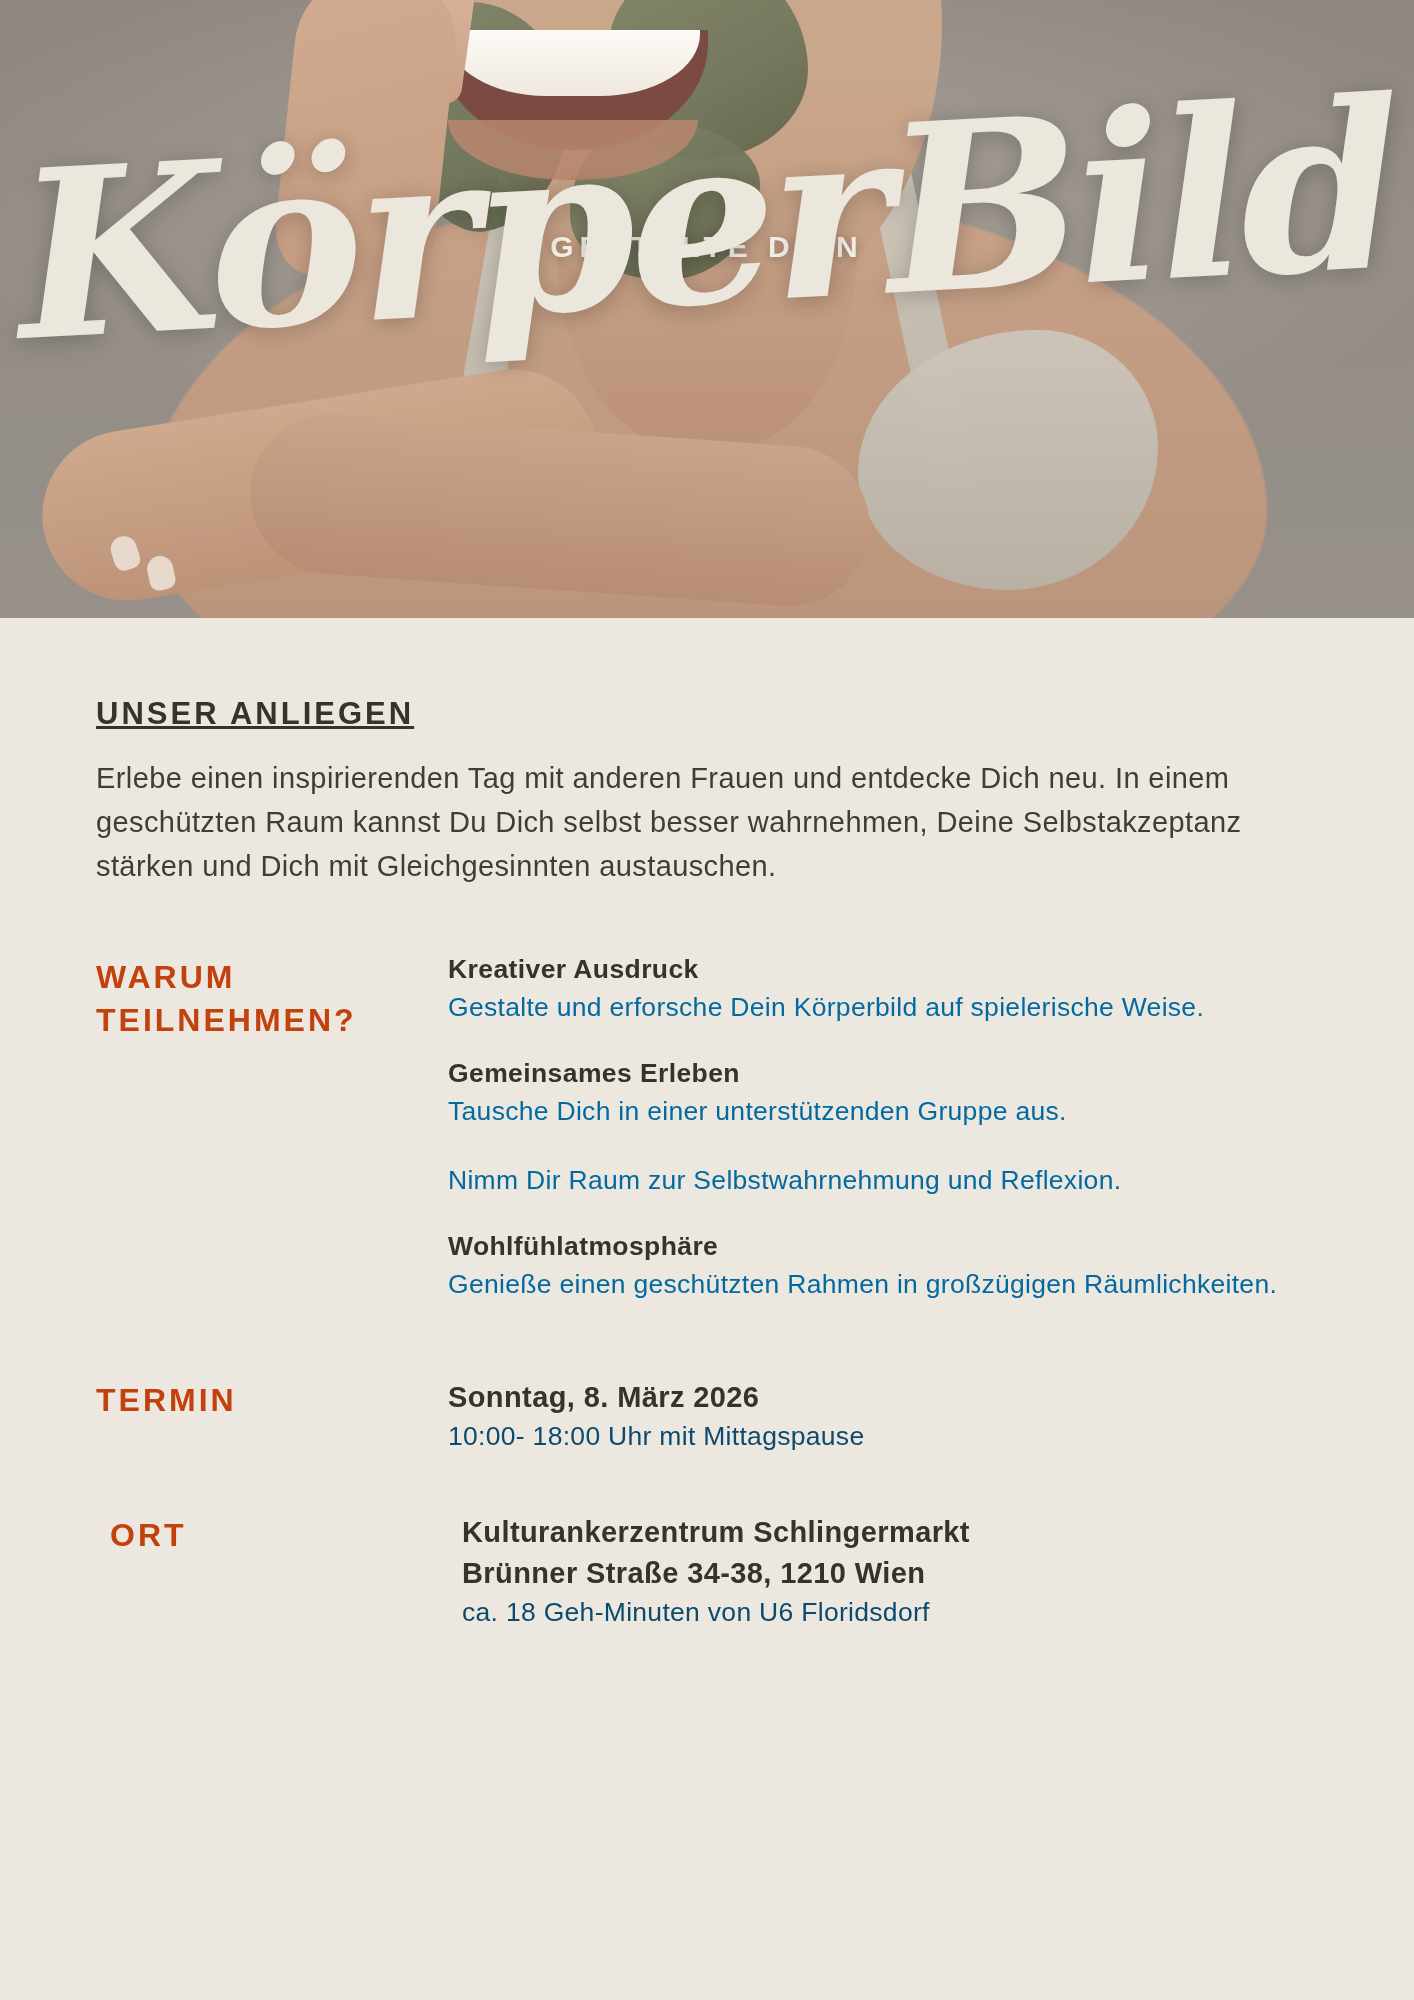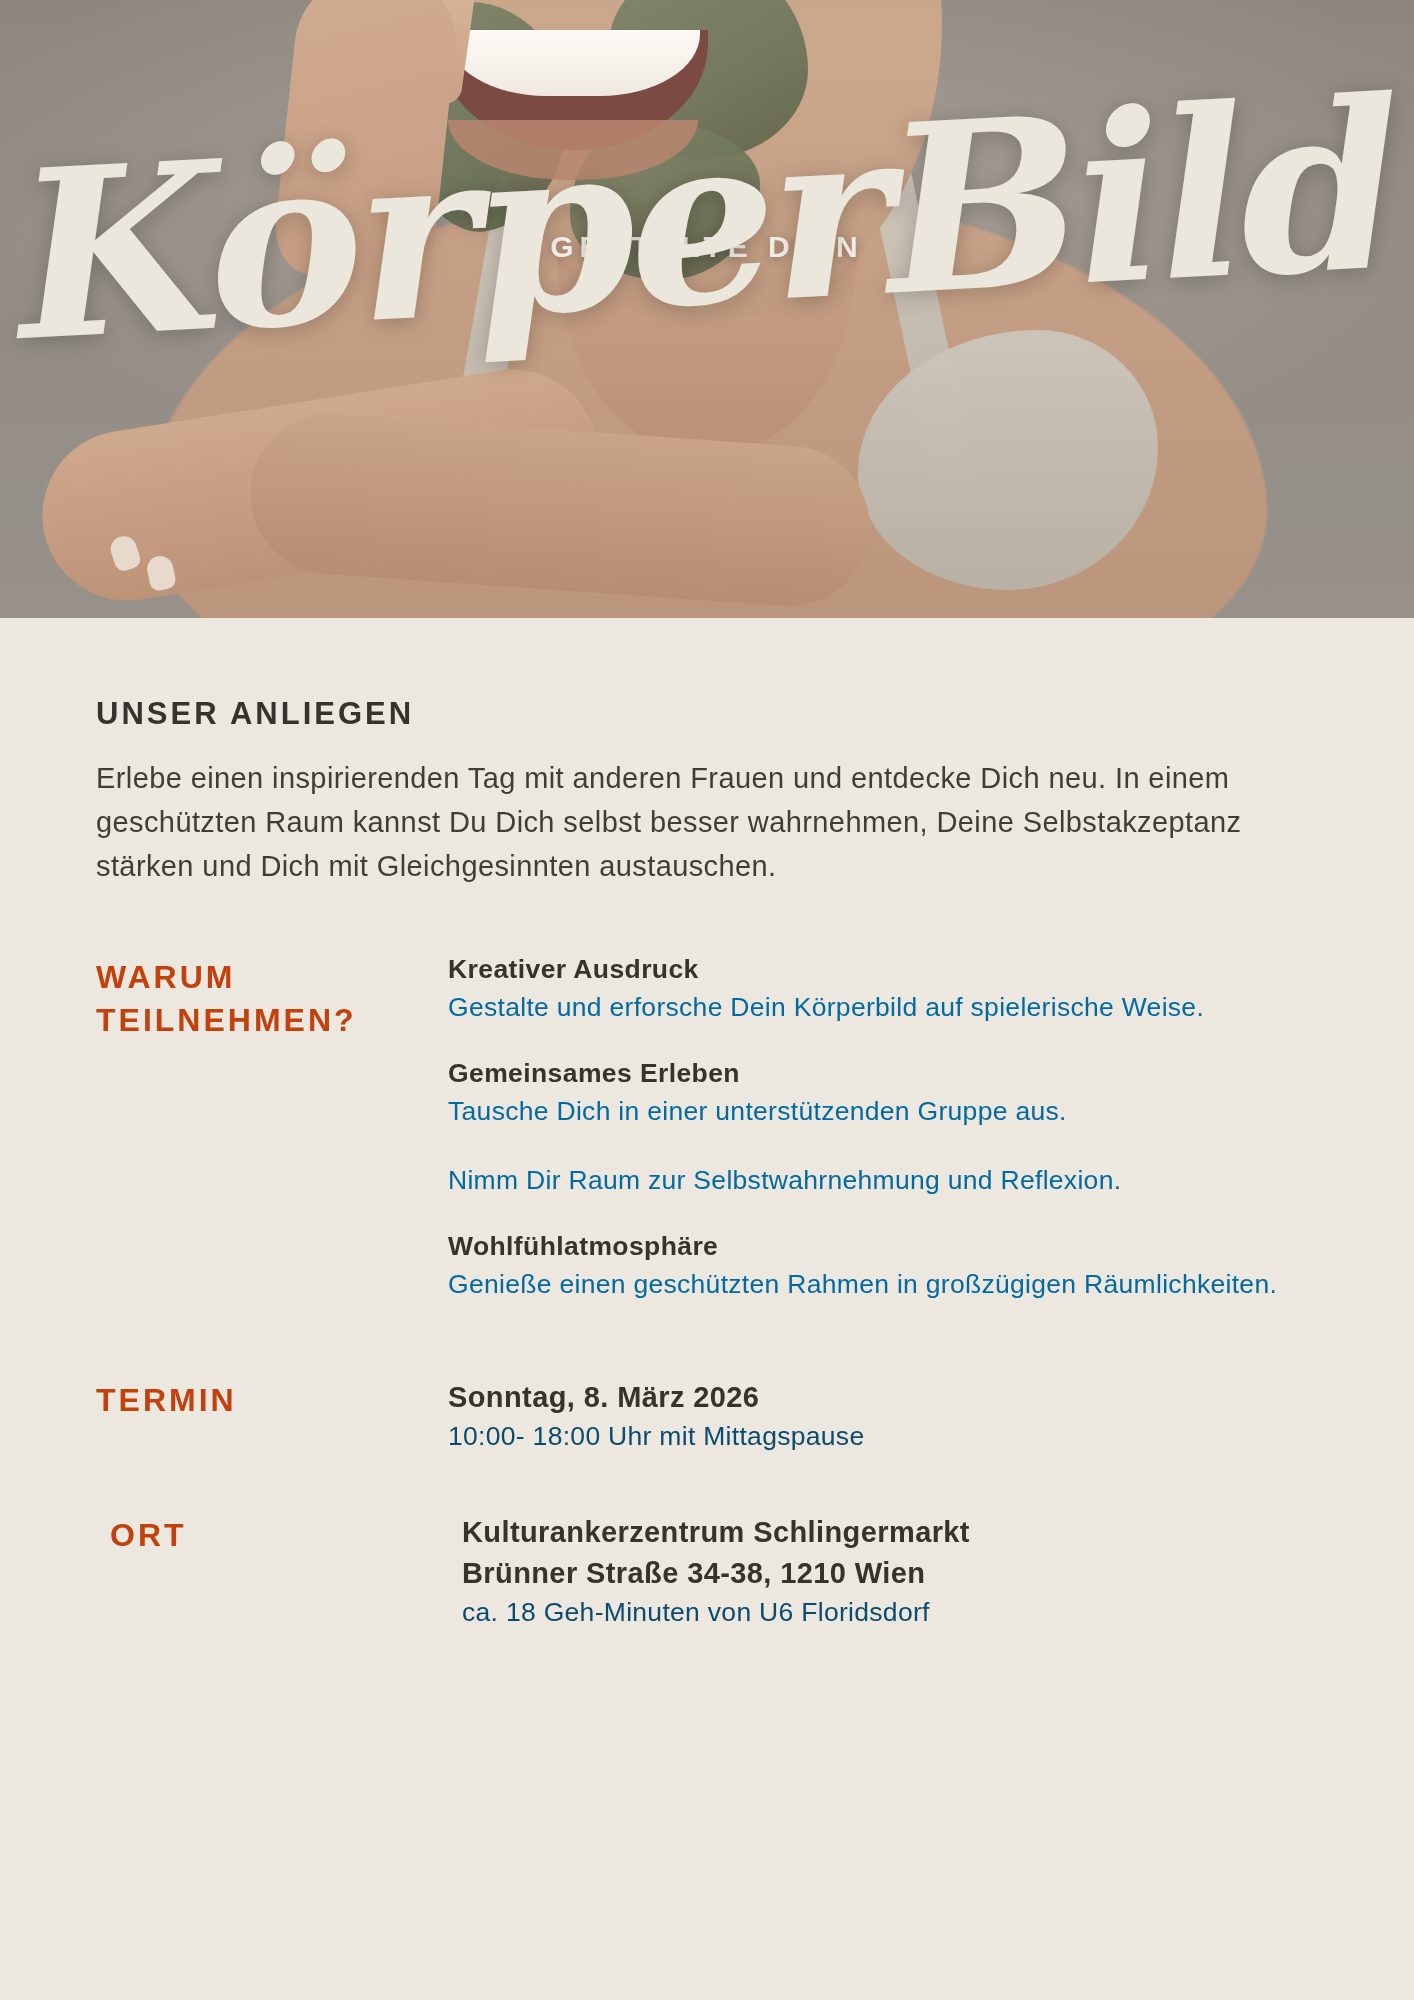--- a/index.html
+++ b/index.html
@@ -209,20 +209,21 @@
   
   .content {
     padding: 78px 96px 0 96px;
   }
   .section-heading {
     font-size: 31px;
     font-weight: 700;
     letter-spacing: 3px;
     color: #36332e;
     margin: 0 0 24px 0;
+    text-decoration: underline;
   }
   .intro {
     font-size: 29px;
     line-height: 1.52;
     letter-spacing: .4px;
     color: #403d38;
     max-width: 1180px;
     margin: 0 0 66px 0;
   }
 

